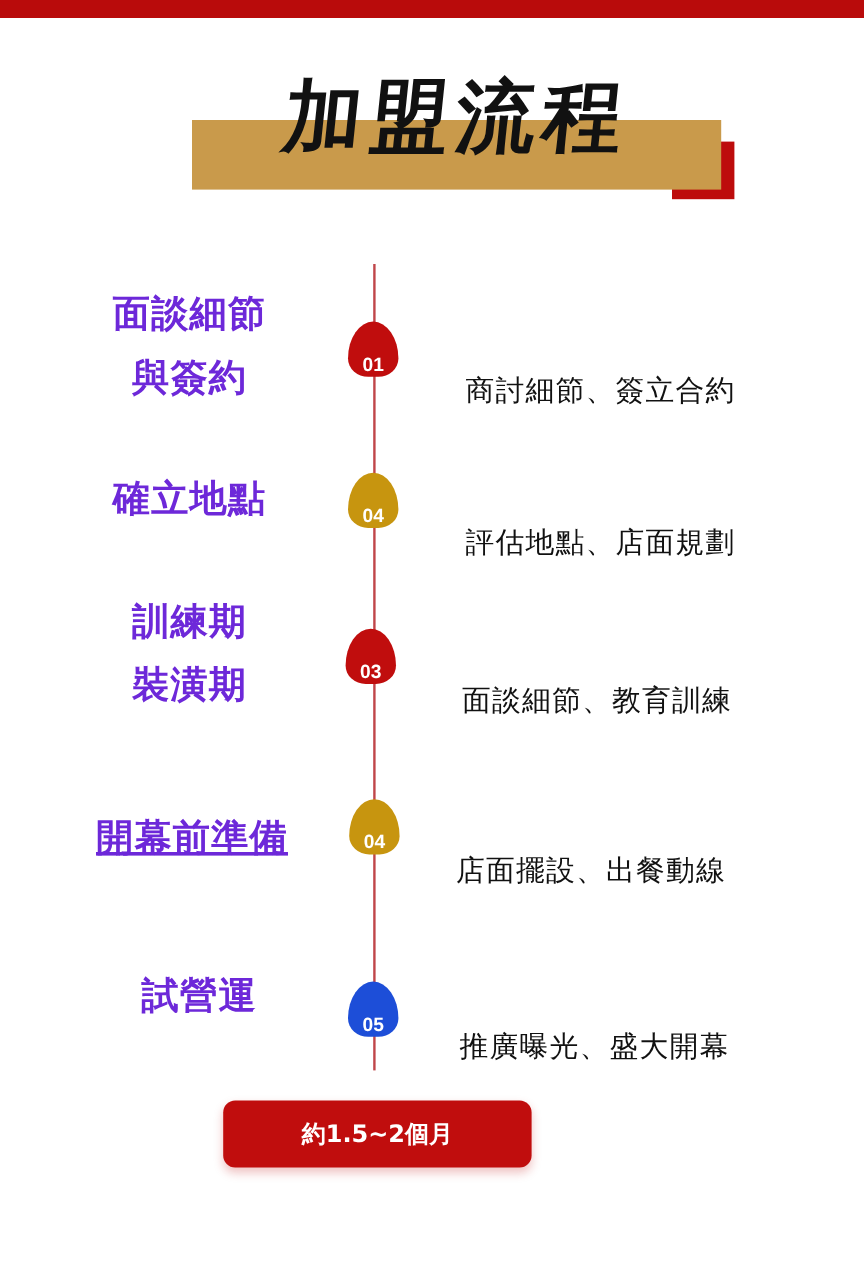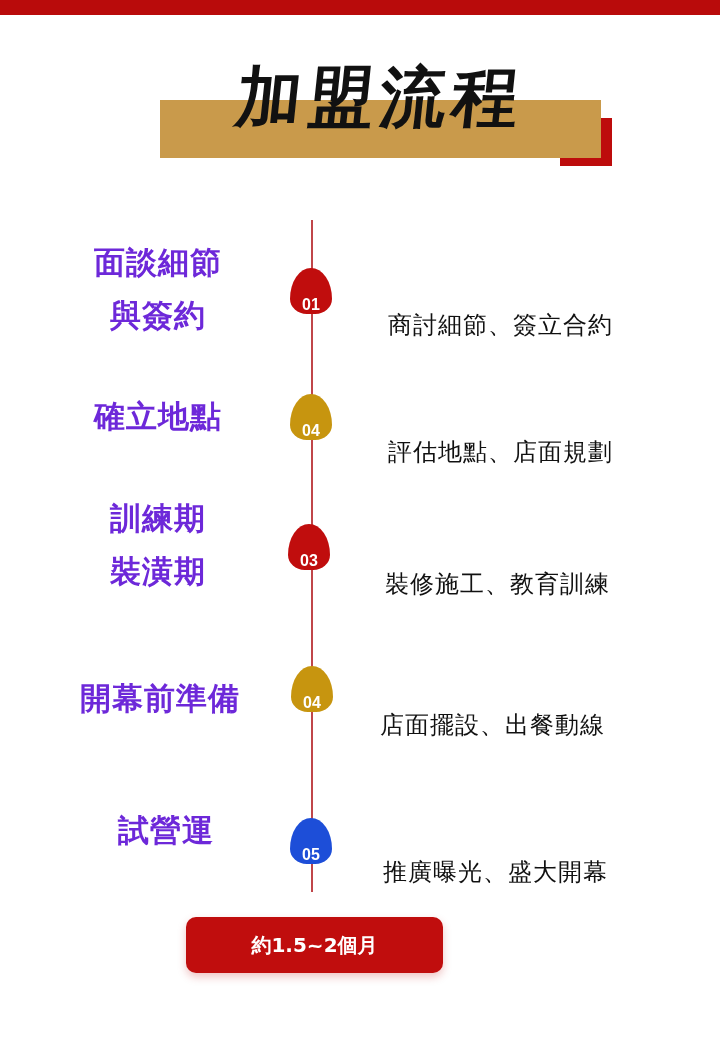--- a/index.html
+++ b/index.html
@@ -72,25 +72,25 @@
 </div>
 
 <div class="step">
   <div class="step-left" style="left:72px; top:492px; width:172px;">
     <div>訓練期</div>
     <div>裝潢期</div>
   </div>
   <div class="marker" style="left:288px; top:524px; background:#c00d0d;">
     <span>03</span>
   </div>
-  <div class="step-right" style="left:385px; top:532px;">裝修施工、教育訓練</div>
+  <div class="step-right" style="left:385px; top:532px;">面談細節、教育訓練</div>
 </div>
 
 <div class="step">
-  <div class="step-left" style="left:60px; top:672px; width:200px;">
+  <div class="step-left" style="left:60px; top:672px; width:200px;text-decoration:underline;">
     <div>開幕前準備</div>
   </div>
   <div class="marker" style="left:291px; top:666px; background:#c7950f;">
     <span>04</span>
   </div>
   <div class="step-right" style="left:380px; top:673px;">店面擺設、出餐動線</div>
 </div>
 
 <div class="step">
   <div class="step-left" style="left:80px; top:804px; width:172px;">

